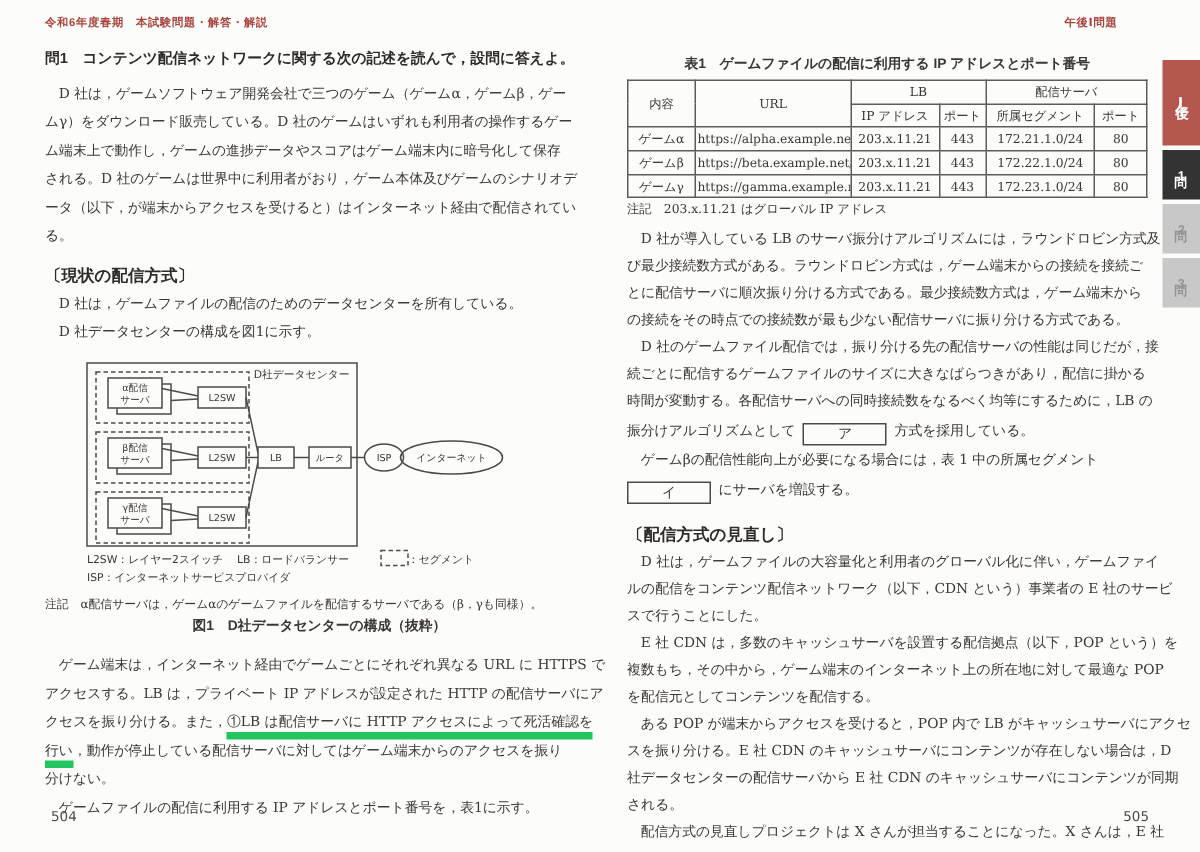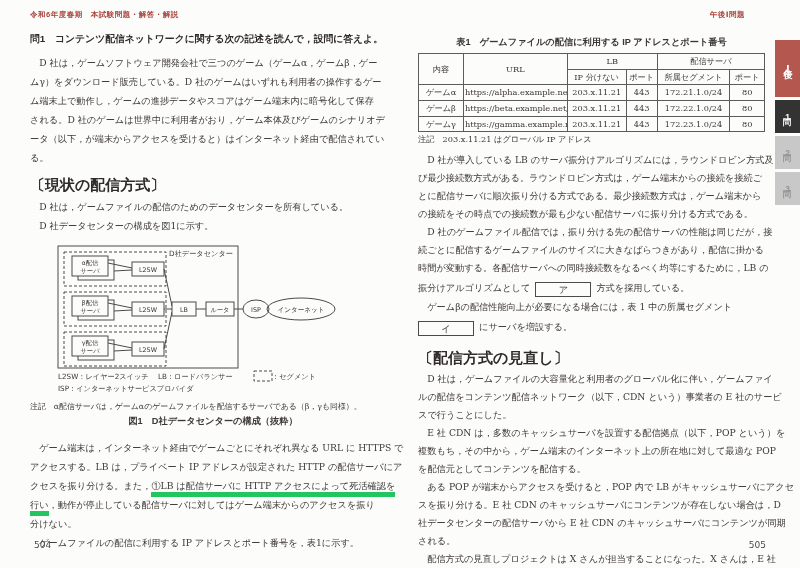--- a/index.html
+++ b/index.html
@@ -26,21 +26,21 @@
   }
   .pageno.left{left:34px;}
   .pageno.right{right:34px;}
   
   .qhead{
     font-family:"Liberation Sans","DejaVu Sans",sans-serif;font-weight:bold;
     font-size:9.8px;margin-top:13px;white-space:pre;color:#2f2b28;
   }
   .sect{
     font-family:"Liberation Sans","DejaVu Sans",sans-serif;font-weight:bold;
-    font-size:15px;margin:9px 0 2px 0;white-space:pre;color:#2f2b28;
+    font-size:11px;margin:9px 0 2px 0;white-space:pre;color:#2f2b28;
   }
   .para{margin:0;}
   .para.gap-top{margin-top:7px;}
   .line{font-size:9.2px;line-height:19px;white-space:pre;}
   .page-right .line{line-height:18px;}
   .u{border-bottom:5px solid #22c55e;padding-bottom:1px;}
   .blank{
     display:inline-block;width:54px;height:13px;line-height:13px;
     border:1px solid #4a4a4a;text-align:center;margin:0 5px;
     vertical-align:-2px;font-size:9.2px;
@@ -200,21 +200,21 @@
         <col style="width:10%">
     </colgroup>
     <thead>
       <tr>
         <th rowspan="2">内容</th>
         <th rowspan="2">URL</th>
         <th colspan="2">LB</th>
         <th colspan="2">配信サーバ</th>
       </tr>
       <tr>
-        <th>IP 分けない</th>
+        <th>IP アドレス</th>
         <th>ポート</th>
         <th>所属セグメント</th>
         <th>ポート</th>
       </tr>
     </thead>
     <tbody>
         <tr>
           <td>ゲームα</td>
           <td>https://alpha.example.net/</td>
           <td>203.x.11.21</td>

